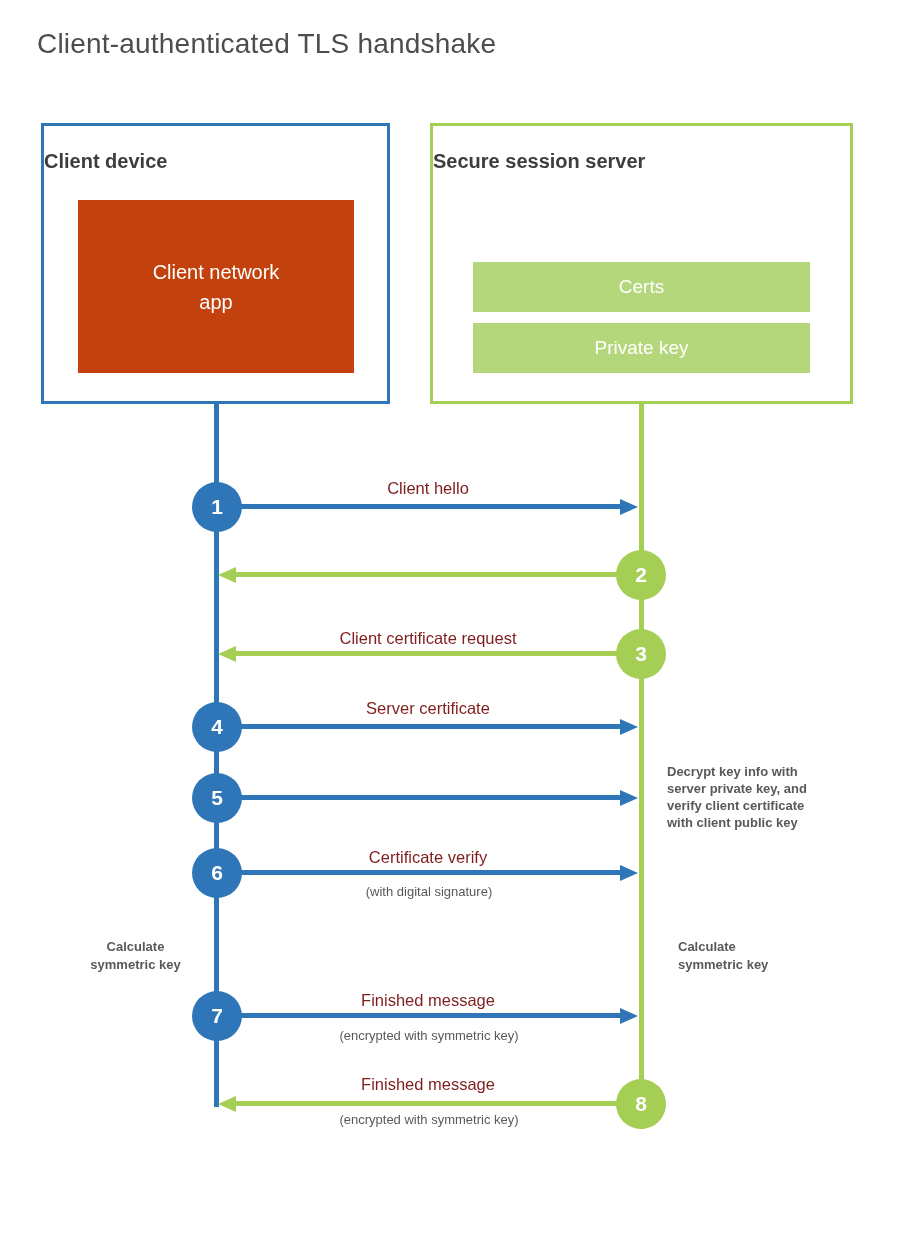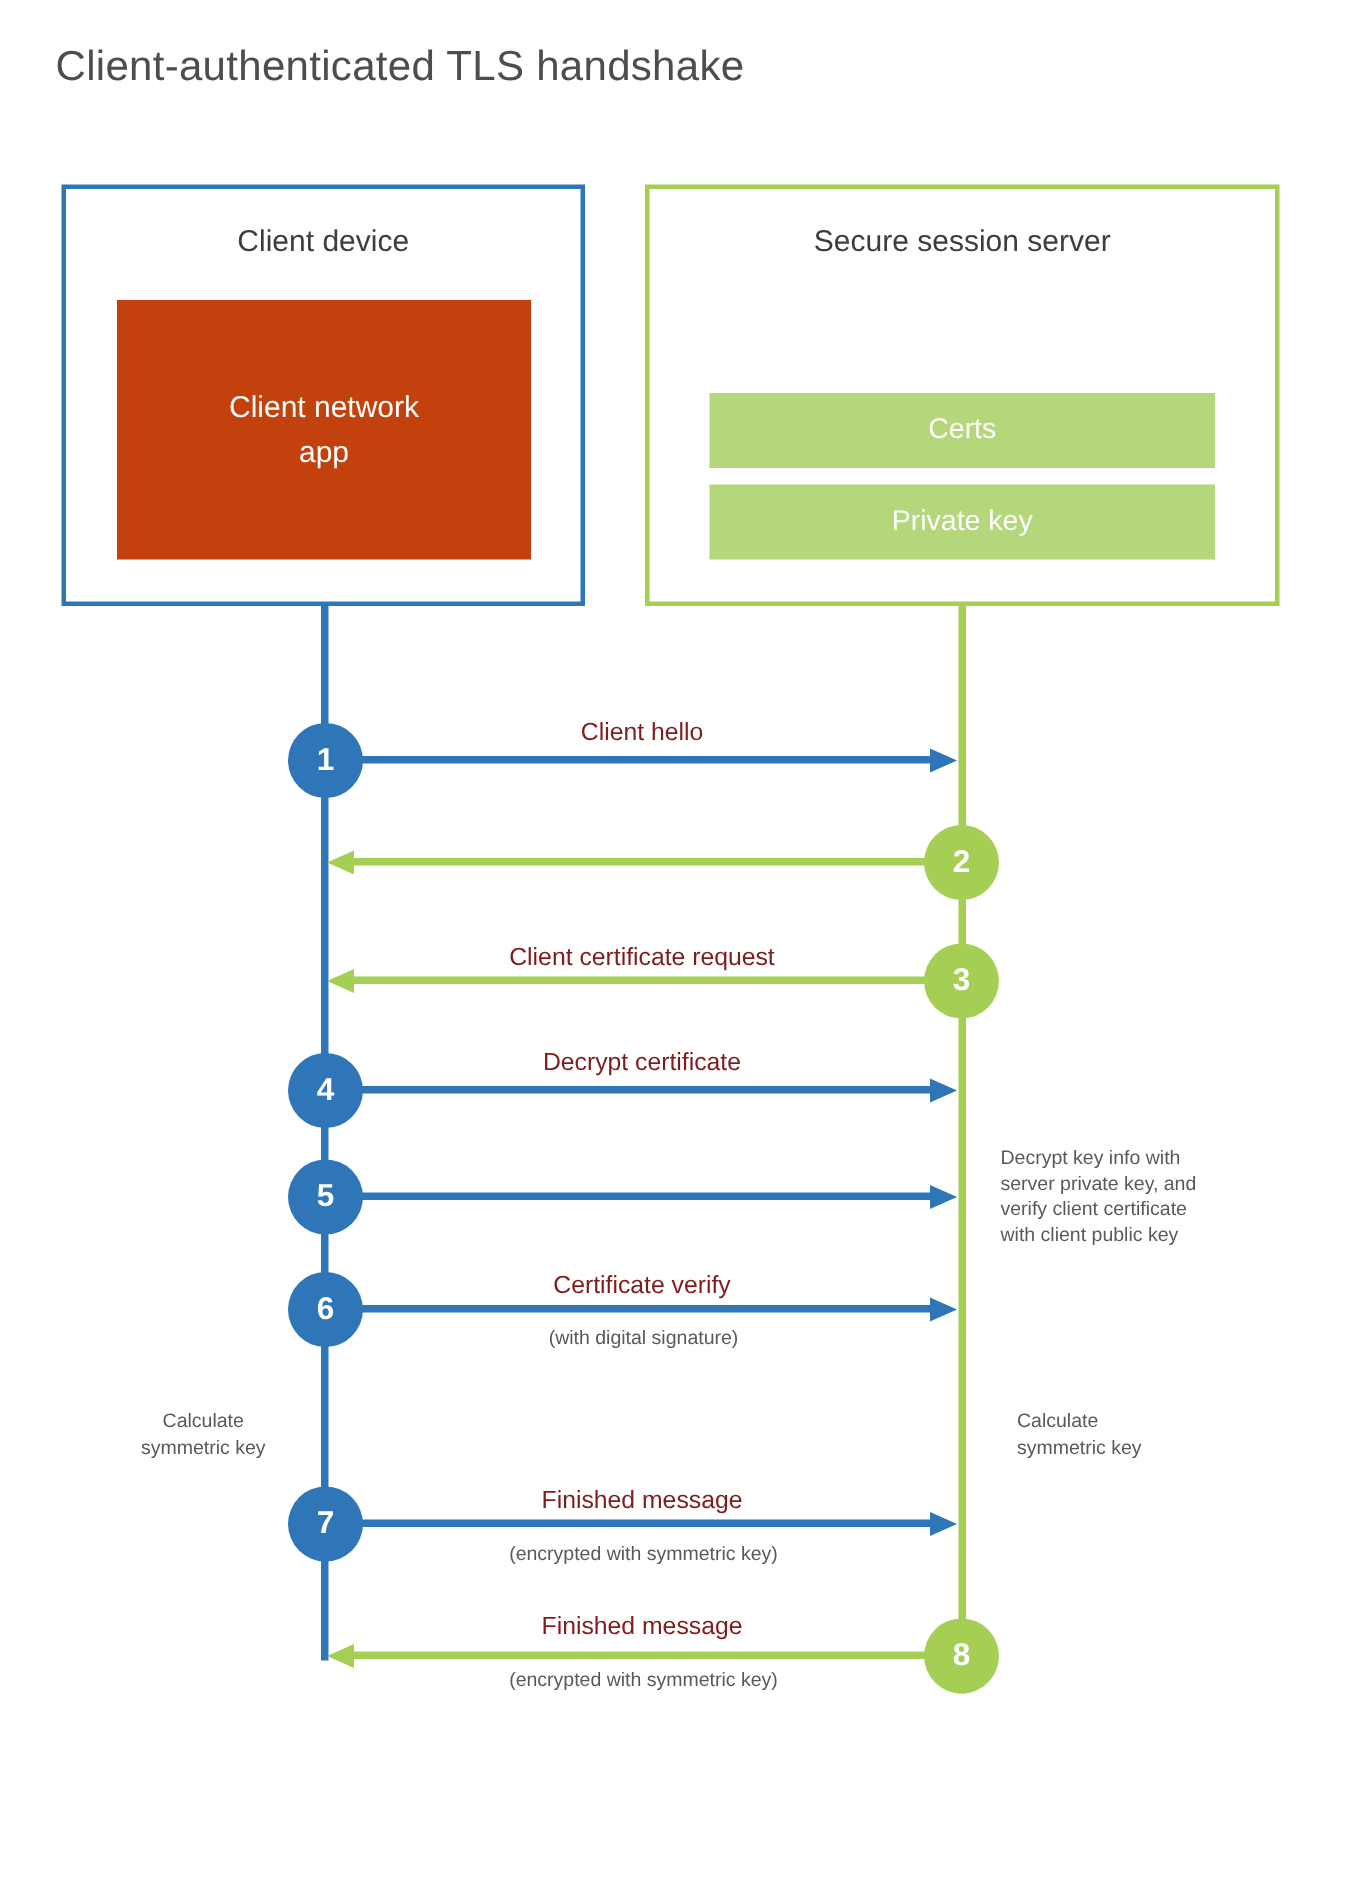--- a/index.html
+++ b/index.html
@@ -11,22 +11,22 @@
   }
   .page-title {
     position:absolute; left:37px; top:28px;
     font-size:28px; font-weight:300; letter-spacing:0.2px; color:#4d4d4d;
   }
   
   .actor-box { position:absolute; background:#fff; }
   .client-box { left:41px; top:123px; width:349px; height:281px; border:3px solid #2e76b8; }
   .server-box { left:430px; top:123px; width:423px; height:281px; border:3px solid #a4cf54; }
   .actor-title {
-    position:absolute; left:0; right:0; top:24px; text-align:center;
-    font-size:20px; font-weight:400; color:#3d3d3d;
+    position:absolute; left:0; right:0; top:24px; 
+    font-size:20px; font-weight:700; color:#3d3d3d;
   }
   .module-blue {
     position:absolute; left:78px; top:200px; width:276px; height:173px;
     background:#c2410c; color:#fff; font-size:20px; text-align:center;
     display:flex; align-items:center; justify-content:center; line-height:1.5;
   }
   .bar-green {
     position:absolute; left:473px; width:337px; height:50px;
     background:#b4d77b; color:#fff; font-size:19px; text-align:center;
     display:flex; align-items:center; justify-content:center;
@@ -55,21 +55,21 @@
   .msg-label {
     position:absolute; left:216px; width:424px; text-align:center;
     font-size:16.5px; color:#7f1d1d; z-index:4;
   }
   .msg-sub {
     position:absolute; left:217px; width:424px; text-align:center;
     font-size:13px; color:#595959; z-index:4;
   }
   .side-note {
     position:absolute; font-size:13px; color:#595959; line-height:1.3;
-    white-space:pre-line; z-index:4;
+    white-space:pre-line; z-index:4;font-weight:bold;
   }
   .note-decrypt { left:667px; top:764px; width:175px; text-align:left; }
   .calc-left { left:83px; top:938px; width:105px; text-align:center; line-height:1.35; }
   .calc-right { left:678px; top:938px; width:120px; text-align:left; line-height:1.35; }
   .multiline { white-space:pre-line; }
 </style>
 </head>
 <body>
 
 <div class="canvas">
@@ -98,21 +98,21 @@
 
   <div class="hline green" style="top:572px"></div>
   <div class="head left" style="top:567px"></div>
   <div class="circle green" style="top:550px">2</div>
 
   <div class="msg-label" style="top:629px">Client certificate request</div>
   <div class="hline green" style="top:651px"></div>
   <div class="head left" style="top:646px"></div>
   <div class="circle green" style="top:629px">3</div>
 
-  <div class="msg-label" style="top:699px">Decrypt certificate</div>
+  <div class="msg-label" style="top:699px">Server certificate</div>
   <div class="hline blue" style="top:724px"></div>
   <div class="head right" style="top:719px"></div>
   <div class="circle blue" style="top:702px">4</div>
 
   <div class="hline blue" style="top:795px"></div>
   <div class="head right" style="top:790px"></div>
   <div class="circle blue" style="top:773px">5</div>
 
   <div class="msg-label" style="top:848px">Certificate verify</div>
   <div class="hline blue" style="top:870px"></div>

